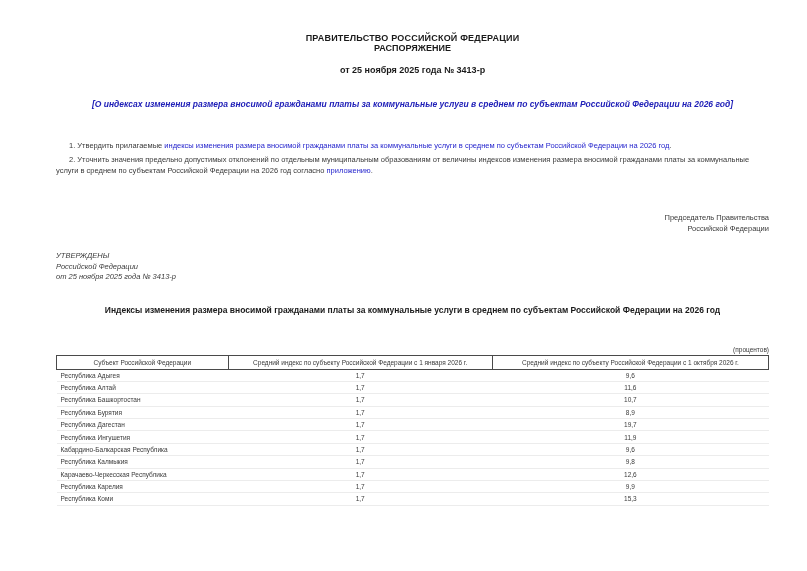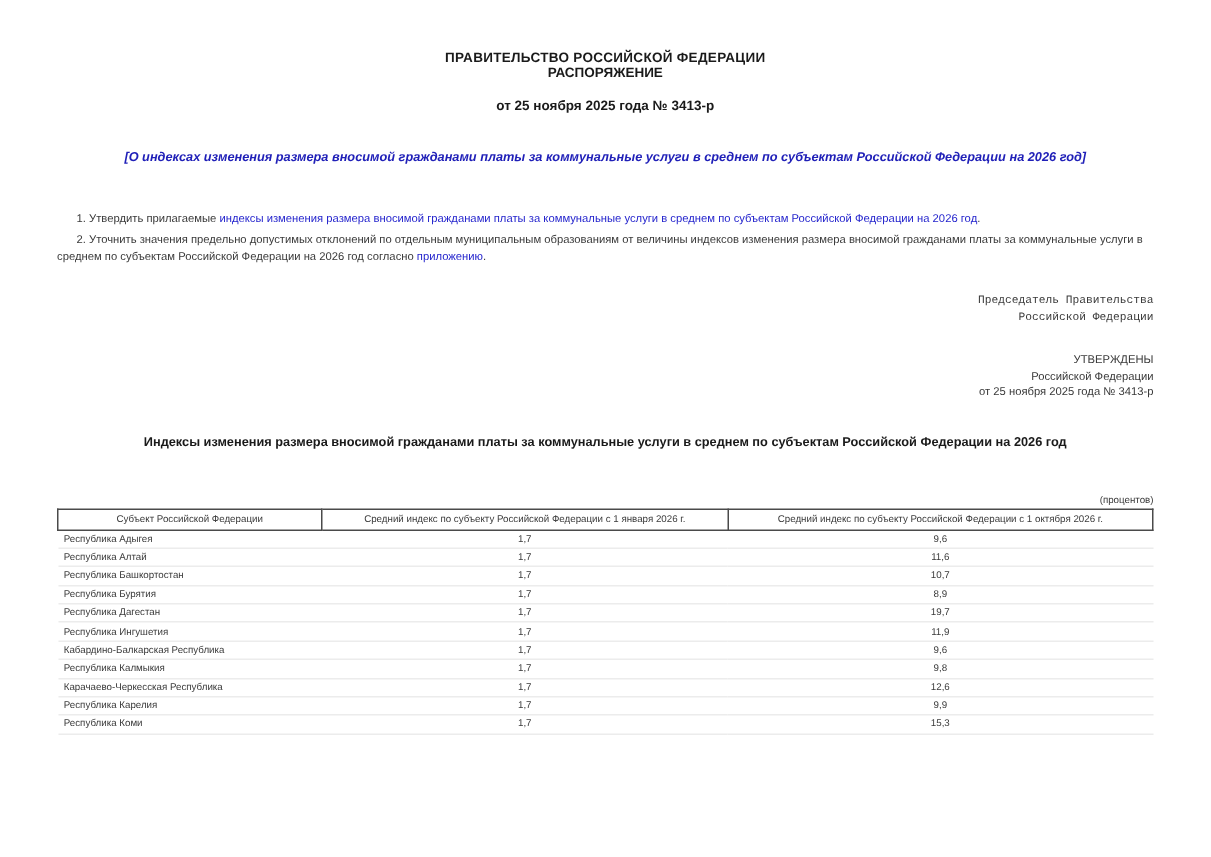--- a/index.html
+++ b/index.html
@@ -4,33 +4,33 @@
 <style>
   html,body { margin:0; padding:0; background:#ffffff; }
   .page {
     position:relative;
     width:807px; height:571px;
     background:#ffffff;
     font-family:"Liberation Sans", sans-serif;
     color:#3a3a3a;
     overflow:hidden;
     box-sizing:border-box;
-    padding:33px 38px 0 38px;
+    padding:33px 38px 0 56px;
   }
   .center { text-align:center; }
   .org-name   { font-size:9px;  font-weight:bold; color:#1a1a1a; letter-spacing:0.2px; }
   .doc-type   { font-size:9px;  font-weight:bold; color:#1a1a1a; }
   .doc-date   { font-size:9px;  font-weight:bold; color:#1a1a1a; margin-top:12px; }
   .doc-title  { font-size:8.5px; font-weight:bold; color:#2020b8; margin-top:24px; line-height:11px;font-style:italic; }
   .para { font-size:7.5px; line-height:11px; text-indent:13px; margin:0; }
   .para.first { margin-top:30px; }
   .para + .para { margin-top:3px; }
   a.doc-link { color:#2525cd; text-decoration:none; cursor:pointer; }
-  .sig-block  { margin-top:20px; text-align:right; font-size:7.5px; line-height:11px;font-family:Liberation Mono, monospace; }
-  .appr-block { margin-top:17px; text-align:right; font-size:7.5px; line-height:10.5px; }
+  .sig-block  { margin-top:36px; text-align:right; font-size:7.5px; line-height:11px; }
+  .appr-block { margin-top:17px; text-align:left; font-size:7.5px; line-height:10.5px;font-style:italic; }
   .table-title { font-size:8.5px; font-weight:bold; color:#1a1a1a; margin-top:22px; line-height:11px; }
   .units { text-align:right; font-size:6.5px; margin-top:30px; color:#3a3a3a; }
   table.doc-table { width:100%; border-collapse:collapse; margin-top:2px; table-layout:fixed; }
   table.doc-table th {
     border:1px solid #4a4a4a;
     font-weight:normal; font-size:6.5px;
     padding:3px 2px; text-align:center; color:#3a3a3a;
   }
   table.doc-table col.w0 { width:24.1%; }
   table.doc-table col.w1 { width:37.1%; }

